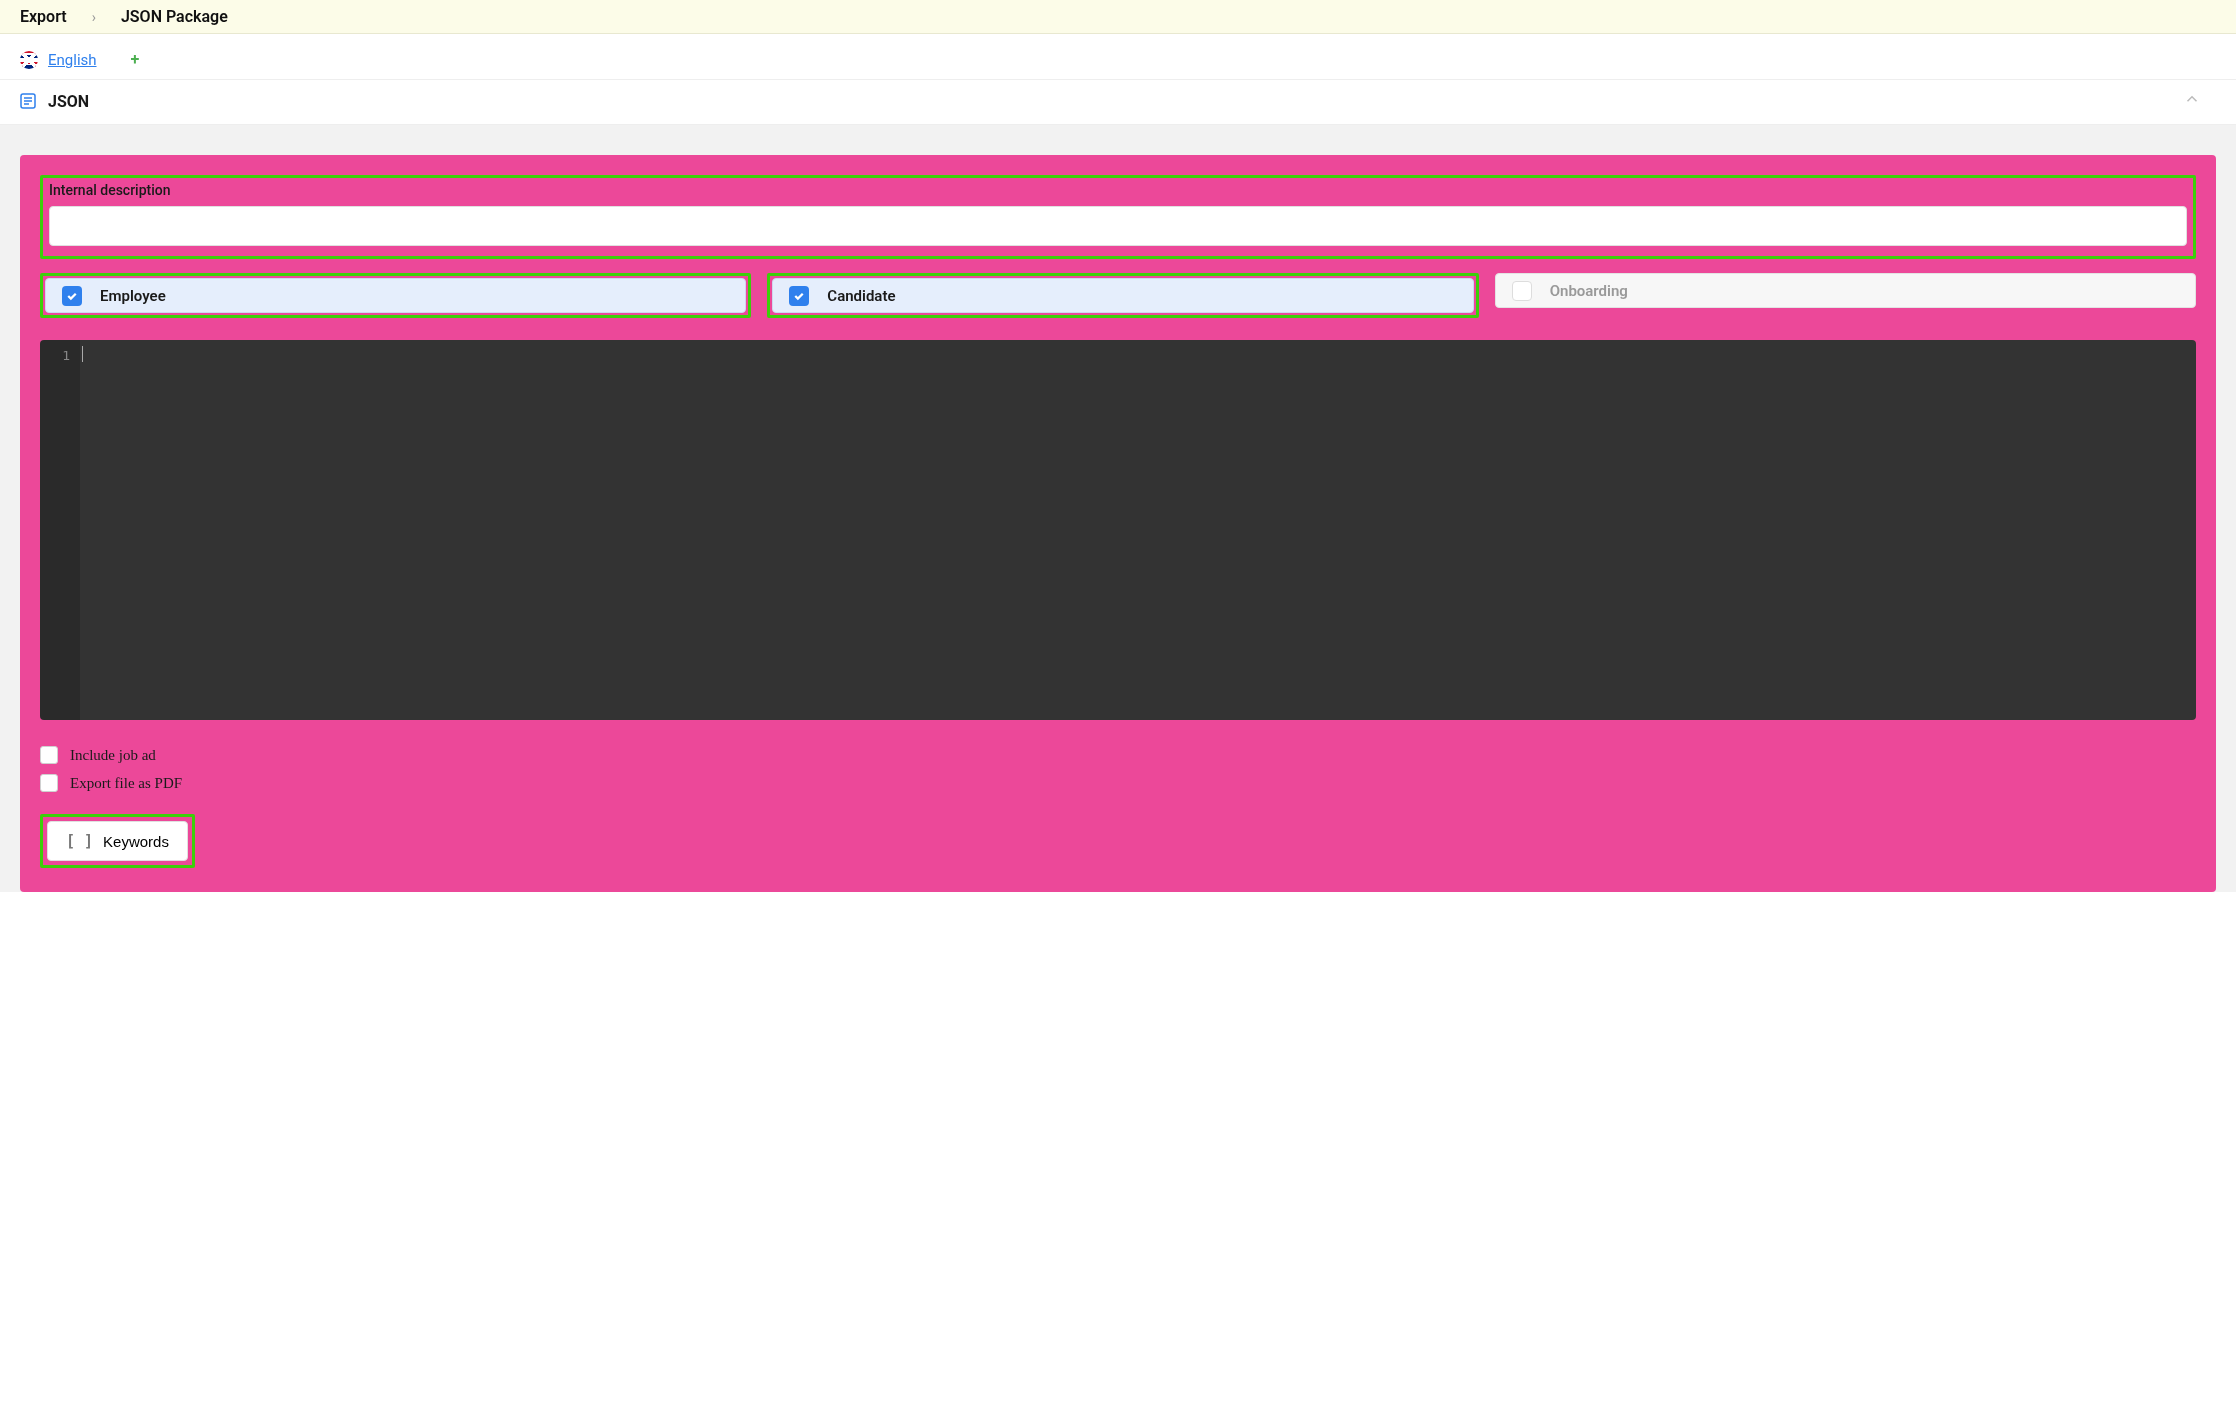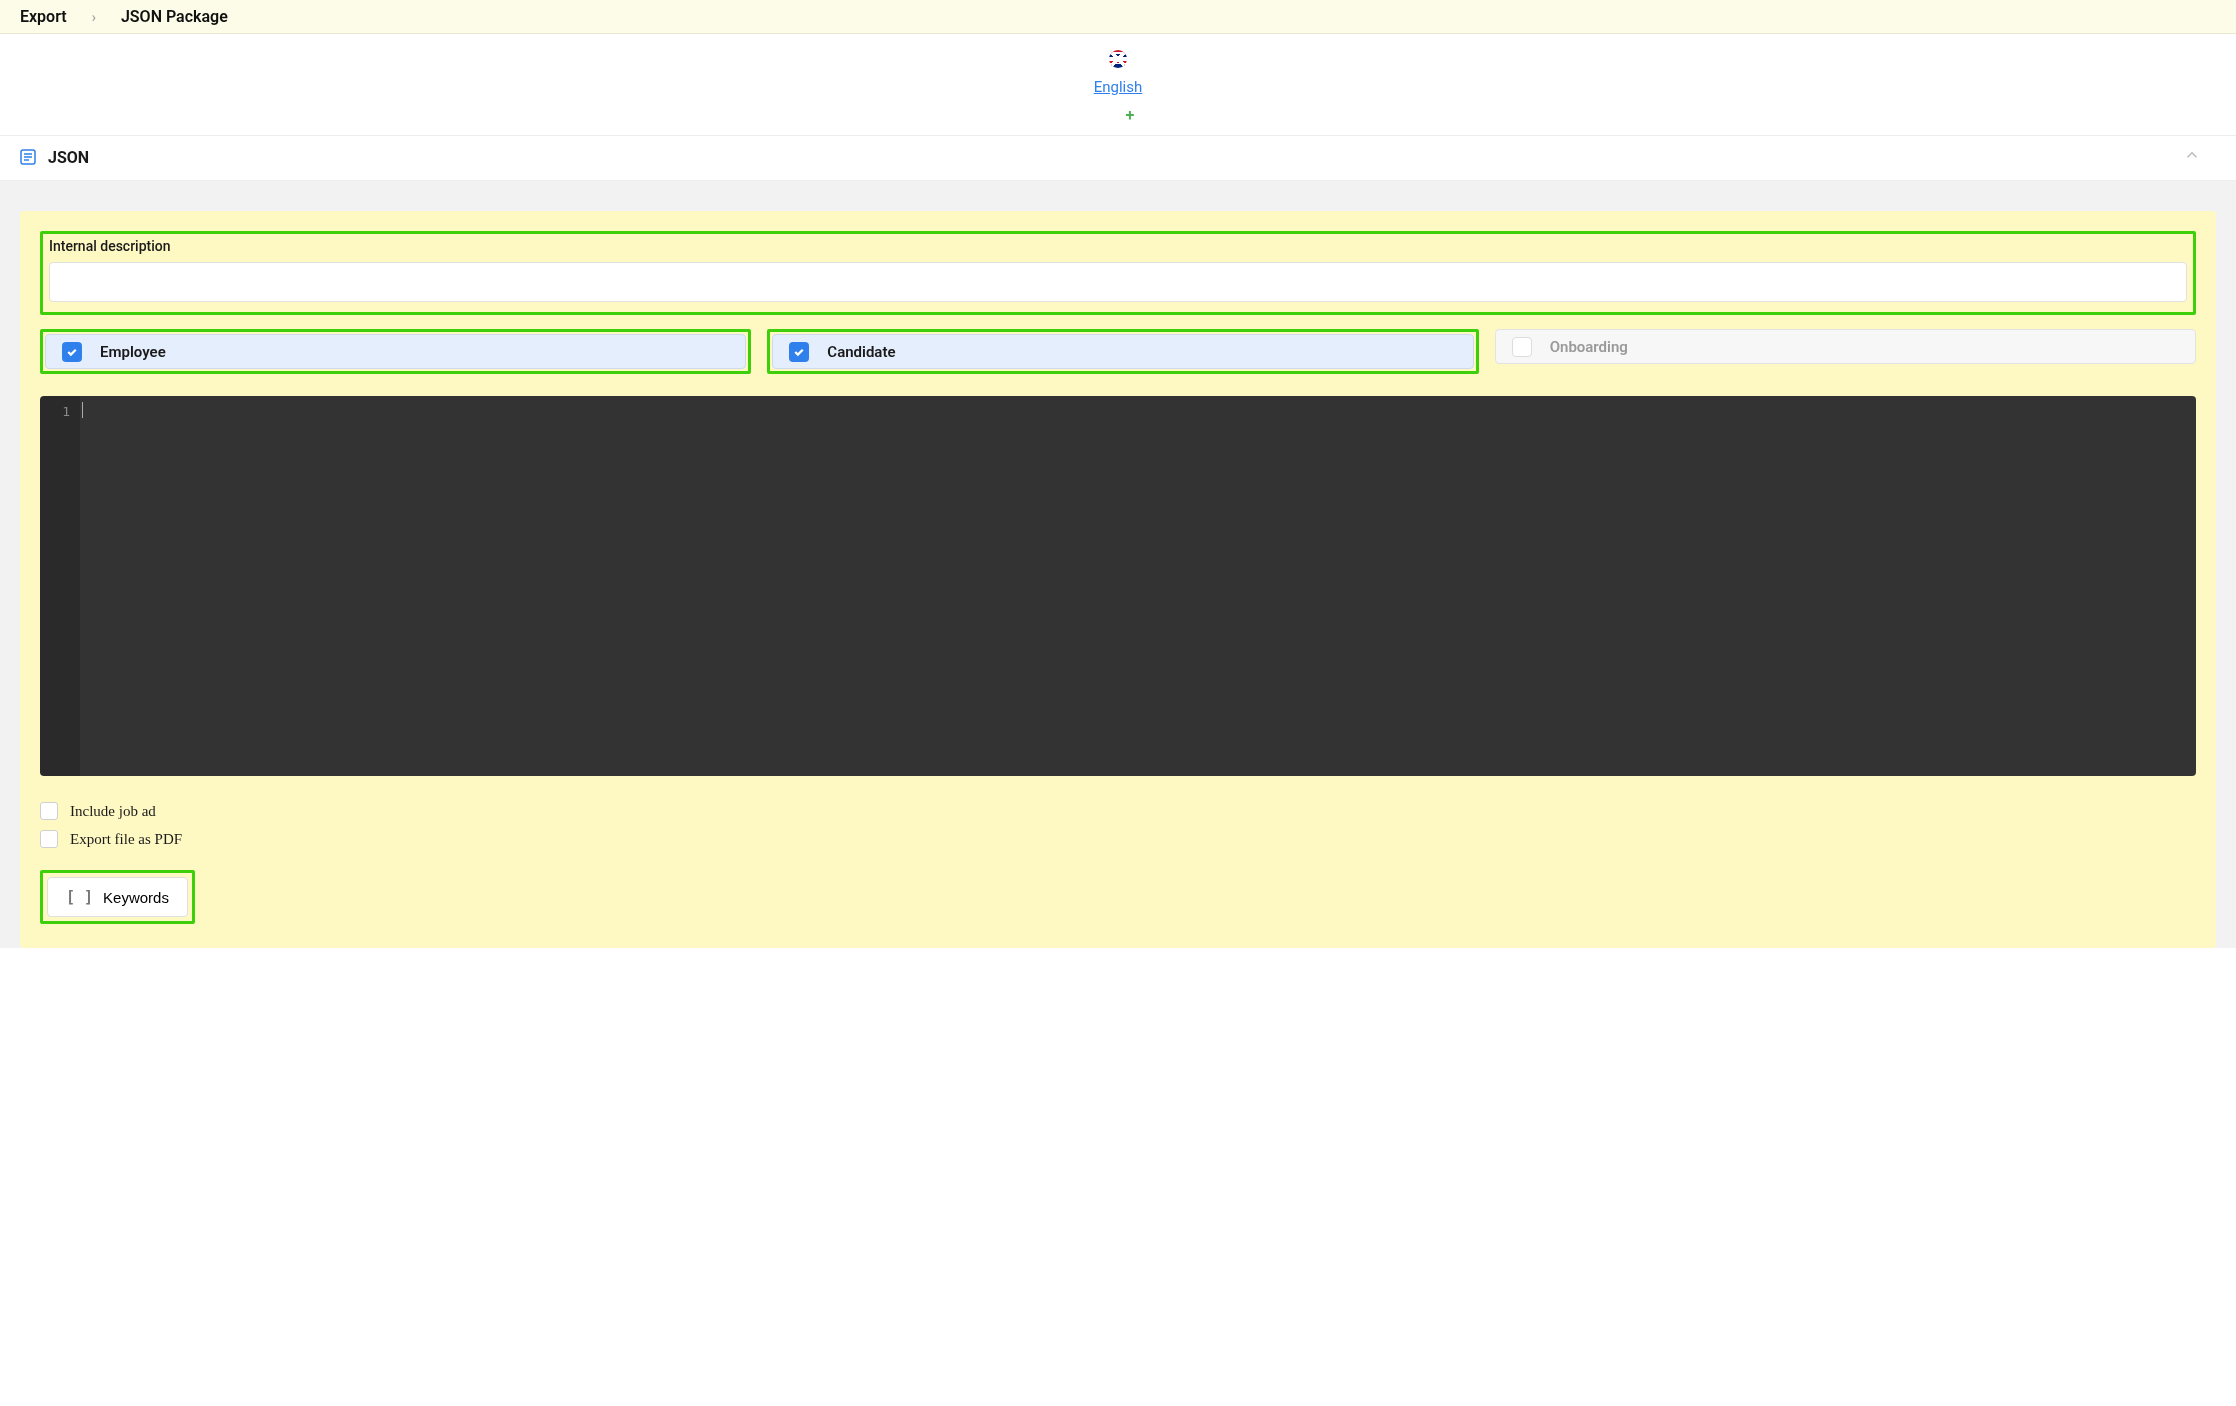--- a/index.html
+++ b/index.html
@@ -33,21 +33,20 @@
     font-size: 14px;
   }
   
   
   .lang-row {
     display: flex;
     align-items: center;
     padding: 16px 20px 10px 20px;
     gap: 10px;
     border-bottom: 1px solid #eee;
-    flex-direction: column;
   }
   .flag {
     width: 18px;
     height: 18px;
     border-radius: 50%;
     overflow: hidden;
     display: inline-block;
     background: linear-gradient(to bottom,
       #cf142b 0%, #cf142b 10%,
       #fff 10%, #fff 20%,
@@ -106,21 +105,21 @@
     font-size: 18px;
     cursor: pointer;
   }
   
   
   .main-area {
     background: #f2f2f2;
     padding: 30px 20px 0 20px;
   }
   .panel {
-    background: #fef9c3;
+    background: #ec4899;
     border-radius: 4px;
     padding: 20px 20px 24px 20px;
   }
   
   
   .highlight-green {
     border: 3px solid #3ccf0a;
     border-radius: 2px;
   }
   .field-group {

